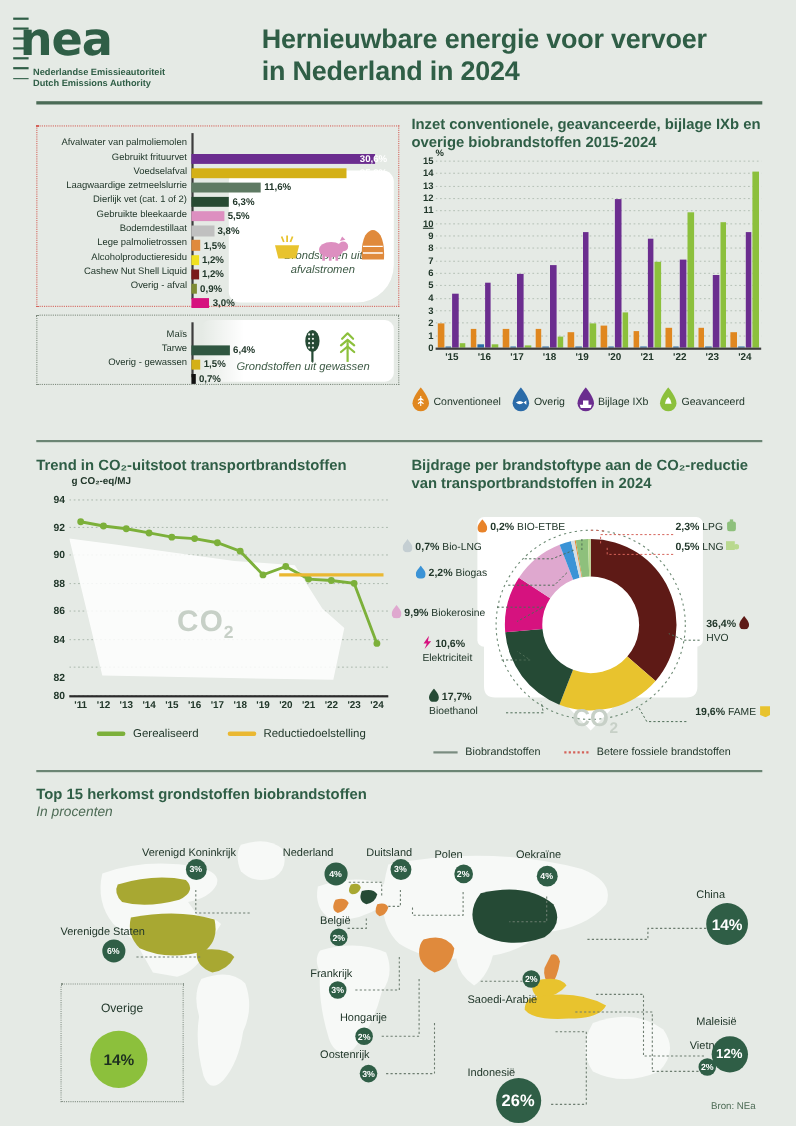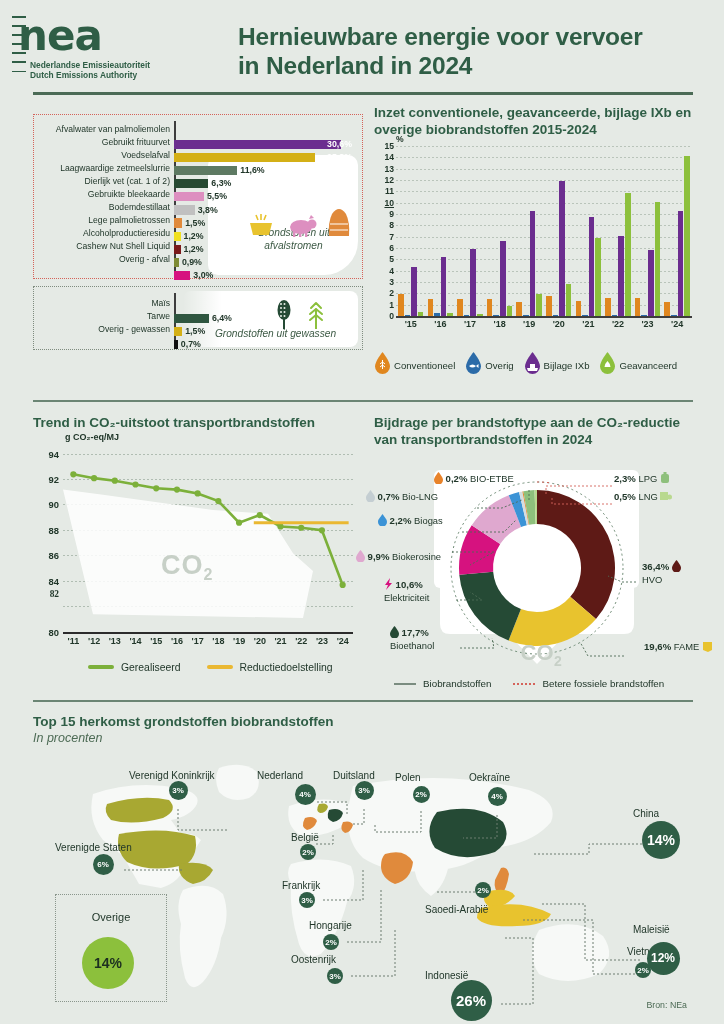--- a/index.html
+++ b/index.html
@@ -459,21 +459,21 @@
     </div>
 
   <div class="divider" style="top:400px;"></div>
 
   <div class="s3">
     <div class="ptitle">Trend in CO₂-uitstoot transportbrandstoffen</div>
     <div class="plot3">
       <div class="unit3">g CO₂-eq/MJ</div>
       <div class="yaxis3" id="y3">
           <span style="top: 178px;">80</span>
-          <span style="top: 140px; font-family: Liberation Serif, serif;">82</span>
+          <span style="top: 162px;">82</span>
           <span style="top: 127.143px;">84</span>
           <span style="top: 101.714px;">86</span>
           <span style="top: 76.2857px;">88</span>
           <span style="top: 50.8571px;">90</span>
           <span style="top: 25.4286px;">92</span>
           <span style="top: 0px;">94</span>
         </div>
       <div class="grid3" id="g3">
           <i style="top: 178px;"></i>
           <i style="top: 152.571px;"></i>
@@ -562,21 +562,21 @@
             <path d="M86 188 L120 188 L118 178"></path>
             <path d="M262 122 L248 122 L234 116"></path>
             <path d="M250 196 L214 196 L206 182"></path>
           </g>
           <g stroke="#d4635a" stroke-width="0.9" stroke-dasharray="2 2" fill="none">
             <path d="M238 26 L172 26 L172 36"></path>
             <path d="M238 44 L178 44 L178 36"></path>
           </g>
         </svg><div class="dlbl" style="left: 268px; top: 100px;"><b>36,4%</b> <span style="display:inline-block;vertical-align:-2px;"><svg width="9" height="12" viewBox="0 0 9 12">
               <path d="M4.5 0 C4.5 0 9 5 9 8 A4.5 4.5 0 0 1 0 8 C0 5 4.5 0 4.5 0z" fill="#5e1a16"></path>
-            </svg></span><br><span>HVO</span></div><div class="dlbl" style="left: 270px; top: 180px;"><b>19,6%</b> <span>FAME</span> <span style="display:inline-block;vertical-align:-2px;"><svg width="11" height="12" viewBox="0 0 11 12">
+            </svg></span><br><span>HVO</span></div><div class="dlbl" style="left: 258px; top: 180px;"><b>19,6%</b> <span>FAME</span> <span style="display:inline-block;vertical-align:-2px;"><svg width="11" height="12" viewBox="0 0 11 12">
               <path d="M1 2 h9 v8 l-4 2 -5 -2z" fill="#e8c32e"></path>
             </svg></span></div><div class="dlbl" style="left: 16px; top: 166px;"><span style="display:inline-block;vertical-align:-2px;"><svg width="9" height="12" viewBox="0 0 9 12">
               <path d="M4.5 0 C4.5 0 9 5 9 8 A4.5 4.5 0 0 1 0 8 C0 5 4.5 0 4.5 0z" fill="#254a35"></path>
             </svg></span> <b>17,7%</b><br><span>Bioethanol</span></div><div class="dlbl" style="left: 10px; top: 118px;"><span style="display:inline-block;vertical-align:-2px;"><svg width="9" height="12" viewBox="0 0 9 12">
               <path d="M6 0 L1 7 h3 l-2 5 L8 5 H5 z" fill="#d6127f"></path>
             </svg></span> <b>10,6%</b><br><span>Elektriciteit</span></div><div class="dlbl" style="left: -18px; top: 90px;"><span style="display:inline-block;vertical-align:-2px;"><svg width="9" height="12" viewBox="0 0 9 12">
               <path d="M4.5 0 C4.5 0 9 5 9 8 A4.5 4.5 0 0 1 0 8 C0 5 4.5 0 4.5 0z" fill="#dfa8cf"></path>
             </svg></span> <b>9,9%</b> <span>Biokerosine</span></div><div class="dlbl" style="left: 4px; top: 54px;"><span style="display:inline-block;vertical-align:-2px;"><svg width="9" height="12" viewBox="0 0 9 12">
               <path d="M4.5 0 C2 4 0 5 0 8 a4.5 4.5 0 0 0 9 0 C9 5 7 4 4.5 0z" fill="#3b93d6"></path>
             </svg></span> <b>2,2%</b> <span>Biogas</span></div><div class="dlbl" style="left: -8px; top: 30px;"><span style="display:inline-block;vertical-align:-2px;"><svg width="9" height="12" viewBox="0 0 9 12">

